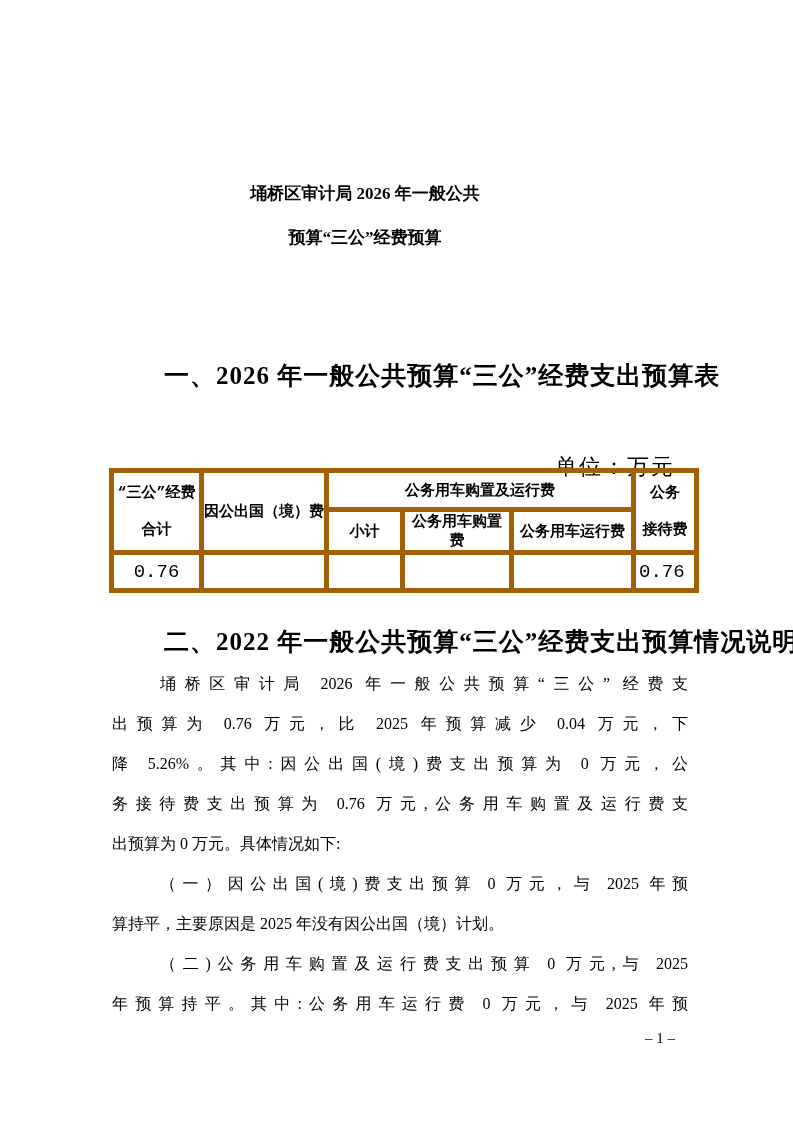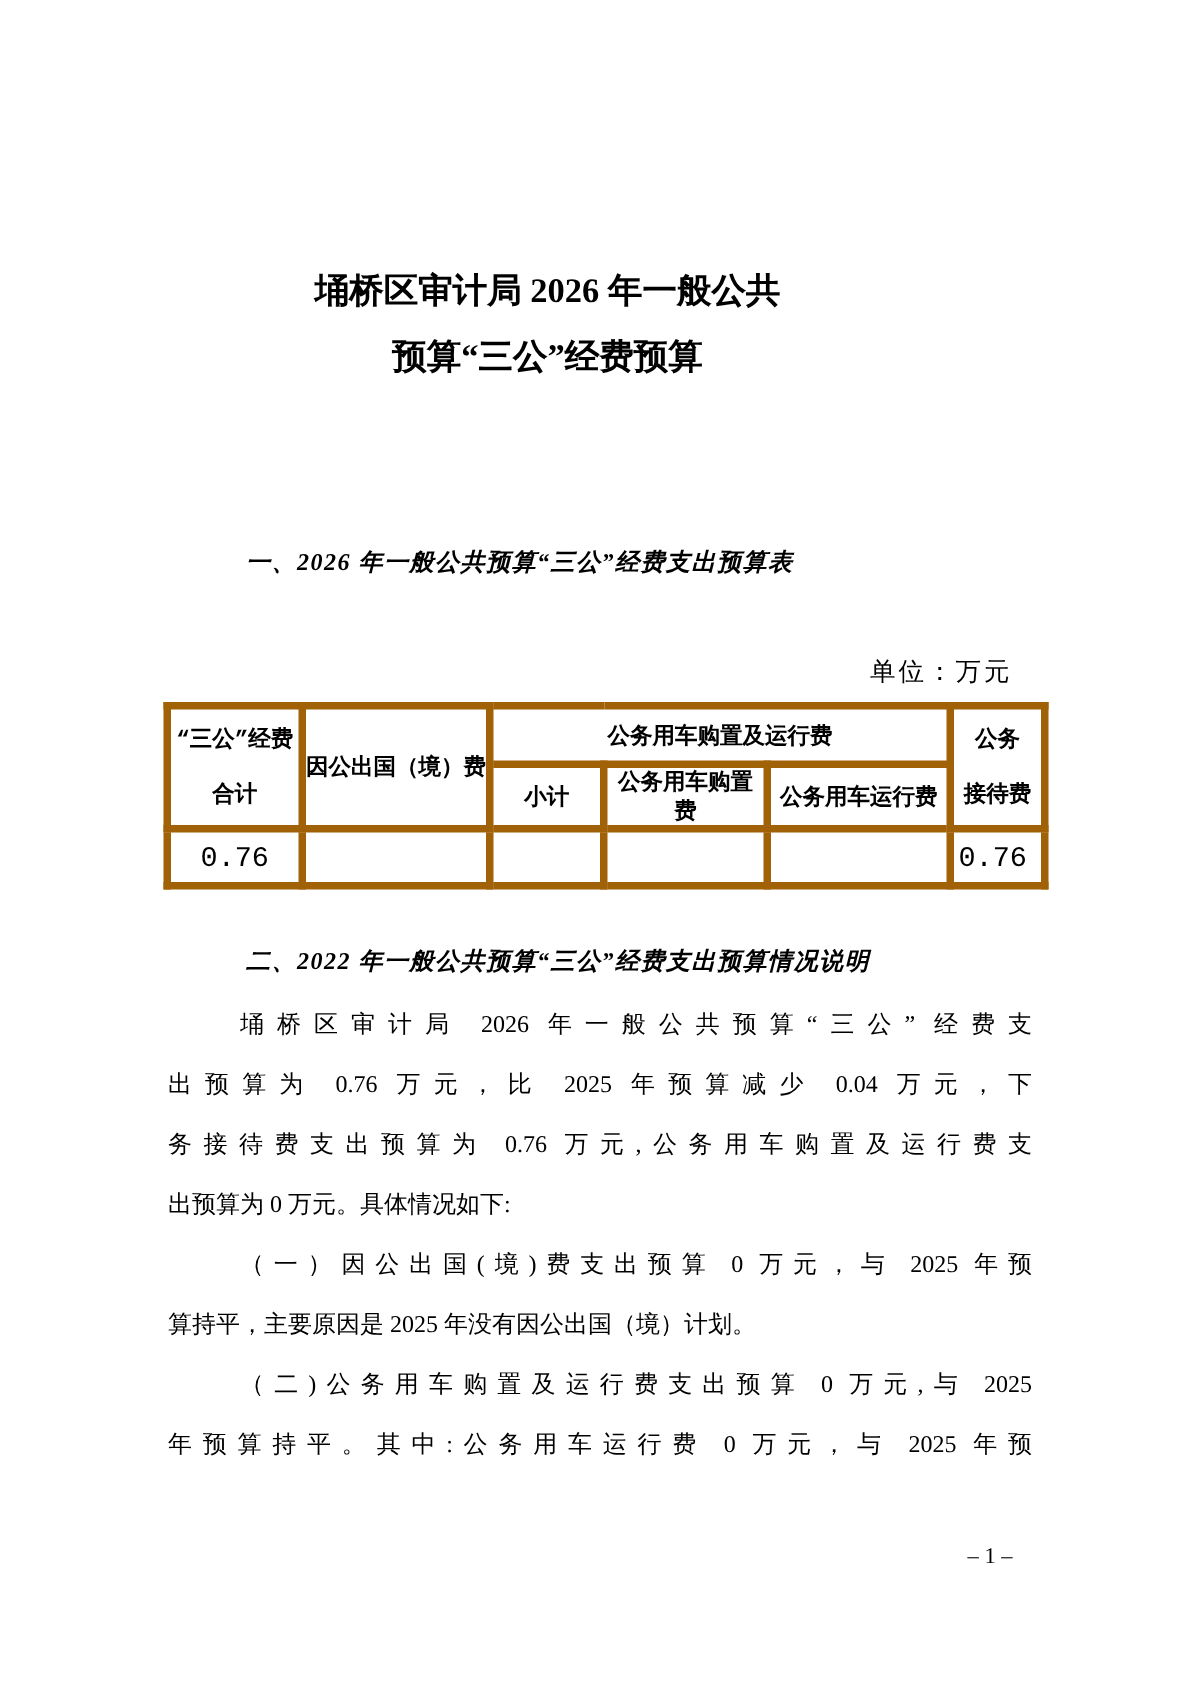--- a/index.html
+++ b/index.html
@@ -8,34 +8,34 @@
     width: 793px; height: 1122px;
     font-family: "Liberation Serif", serif;
     color: #000;
     position: relative;
     overflow: hidden;
   }
   .page { position: absolute; top: 0; left: 0; width: 793px; height: 1122px; background: #fff; }
 
   .doc-title {
     position: absolute; top: 172px; left: 0; width: 730px;
-    text-align: center; font-weight: bold; font-size: 23px; line-height: 44px;
+    text-align: center; font-weight: bold; font-size: 17px; line-height: 44px;
   }
 
   .sec-heading {
     position: absolute; left: 112px; width: 578px;
-    font-weight: bold; font-size: 16px; line-height: 32px;
-    padding-left: 52px; letter-spacing: 1px; white-space: nowrap; font-style: italic;
+    font-weight: bold; font-size: 25px; line-height: 32px;
+    padding-left: 52px; letter-spacing: 1px; white-space: nowrap;
   }
   .sec1 { top: 360px; }
   .sec2 { top: 626px; }
 
   .unit-note {
-    position: absolute; top: 436px; right: 118px;
-    font-size: 17px; letter-spacing: 2px;
+    position: absolute; top: 452px; right: 118px;
+    font-size: 22px; letter-spacing: 2px;
   }
 
   table.budget {
     position: absolute; top: 468px; left: 109px;
     border-collapse: collapse; table-layout: fixed;
   }
   table.budget td {
     border: 5px solid #a16207;
     text-align: center; vertical-align: middle;
     font-size: 15px; font-weight: bold;
@@ -113,20 +113,21 @@
         <td class="left-val">0.76</td>
       </tr>
     </tbody>
   </table>
 
   <div class="sec-heading sec2">二、2022 年一般公共预算“三公”经费支出预算情况说明</div>
 
   <div class="body-text">
     <div class="line just indent">埇桥区审计局 2026 年一般公共预算“三公” 经费支</div>
     <div class="line just">出预算为 0.76 万元，比 2025 年预算减少 0.04 万元，下</div>
+    <div class="line just">降 5.26%。其中:因公出国(境)费支出预算为 0 万元，公</div>
     <div class="line just">务接待费支出预算为 0.76 万元,公务用车购置及运行费支</div>
     <div class="line">出预算为 0 万元。具体情况如下:</div>
     <div class="line just indent">（一）因公出国(境)费支出预算 0 万元，与 2025 年预</div>
     <div class="line">算持平，主要原因是 2025 年没有因公出国（境）计划。</div>
     <div class="line just indent">（二)公务用车购置及运行费支出预算 0 万元,与 2025</div>
     <div class="line just">年预算持平。其中:公务用车运行费 0 万元，与 2025 年预</div>
   </div>
 
   <div class="page-footer">– 1 –</div>
 

